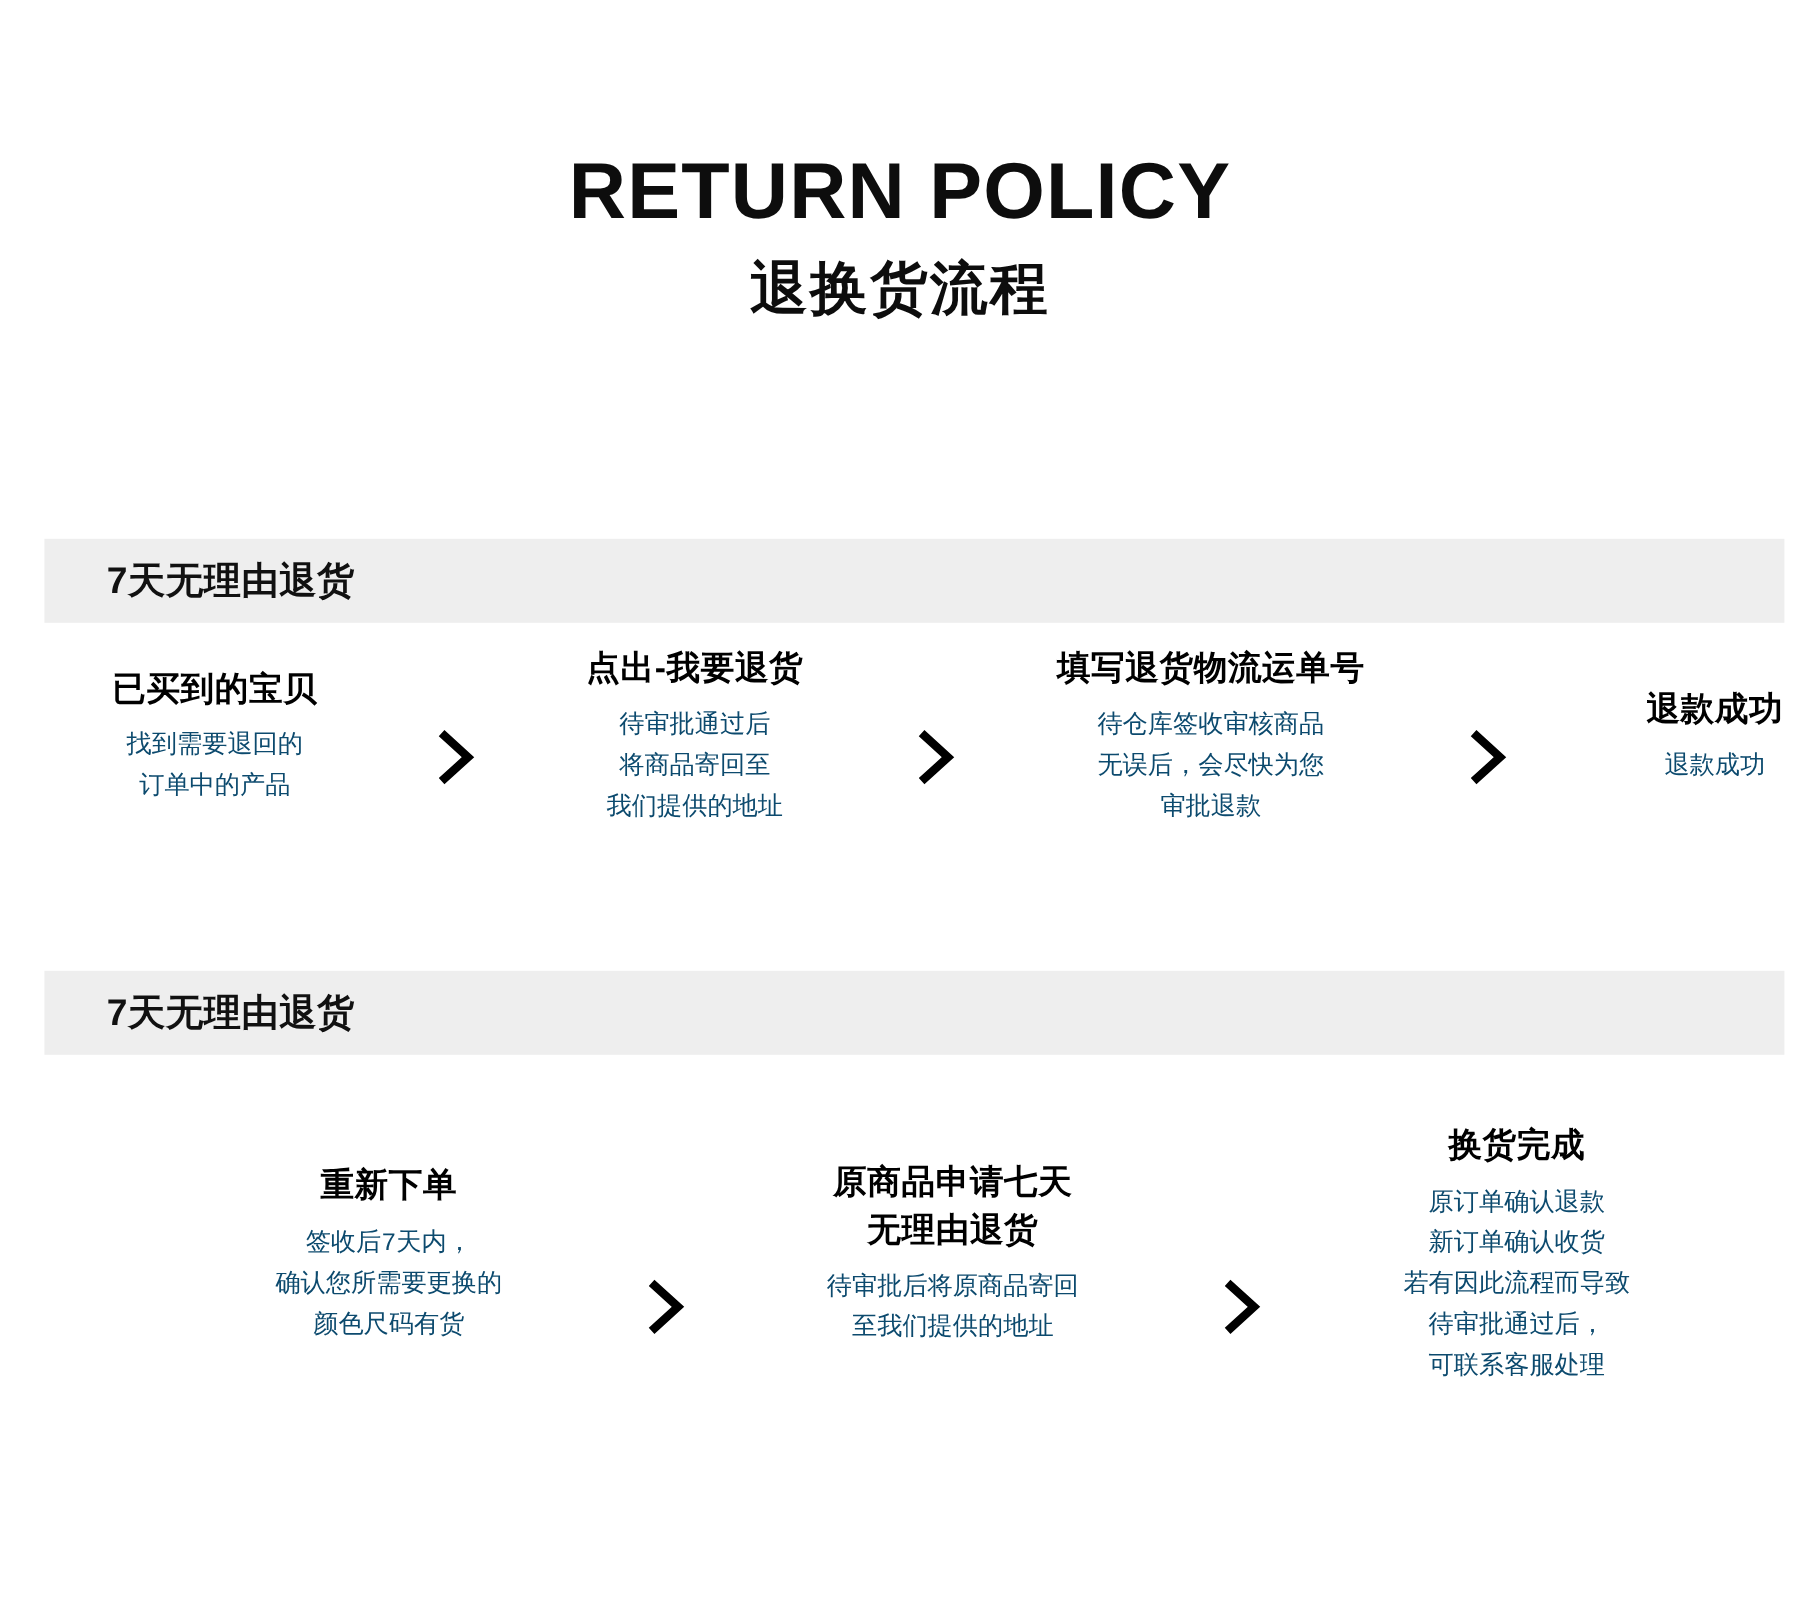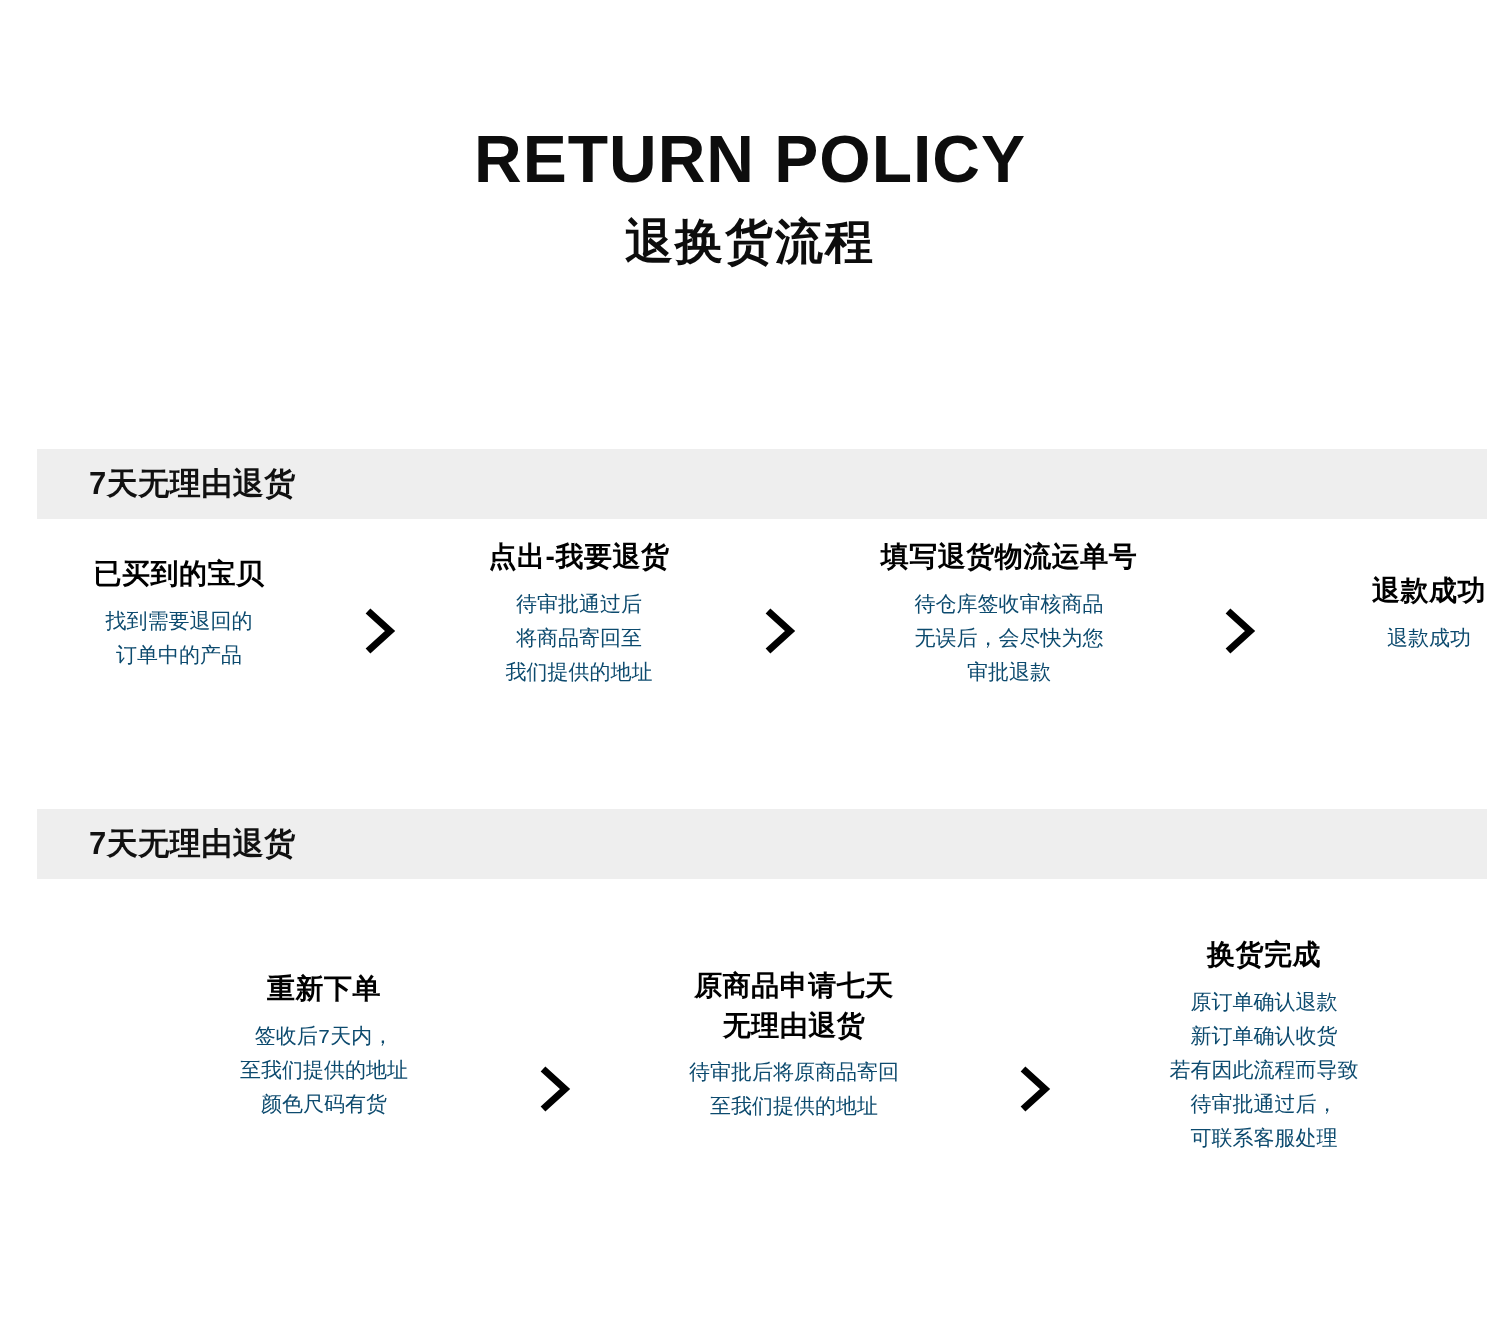--- a/index.html
+++ b/index.html
@@ -185,21 +185,21 @@
 <div class="section sec2-wrap">
   <div class="band">
     <div class="band-label">7天无理由退货</div>
   </div>
 
   <div class="flow flow-row2">
 
     <div class="step r2-s1">
       <div class="step-title">重新下单</div>
       <div class="step-desc">签收后7天内，
-至我们提供的地址
+确认您所需要更换的
 颜色尺码有货</div>
     </div>
 
     <div class="chev r2-c1">
       <svg width="46" height="56" viewBox="0 0 46 56" aria-hidden="true">
         <polyline points="12,8 34,28 12,48" fill="none" stroke="#000000" stroke-width="7" stroke-linecap="butt" stroke-linejoin="miter"></polyline>
       </svg>
     </div>
 
     <div class="step r2-s2">

